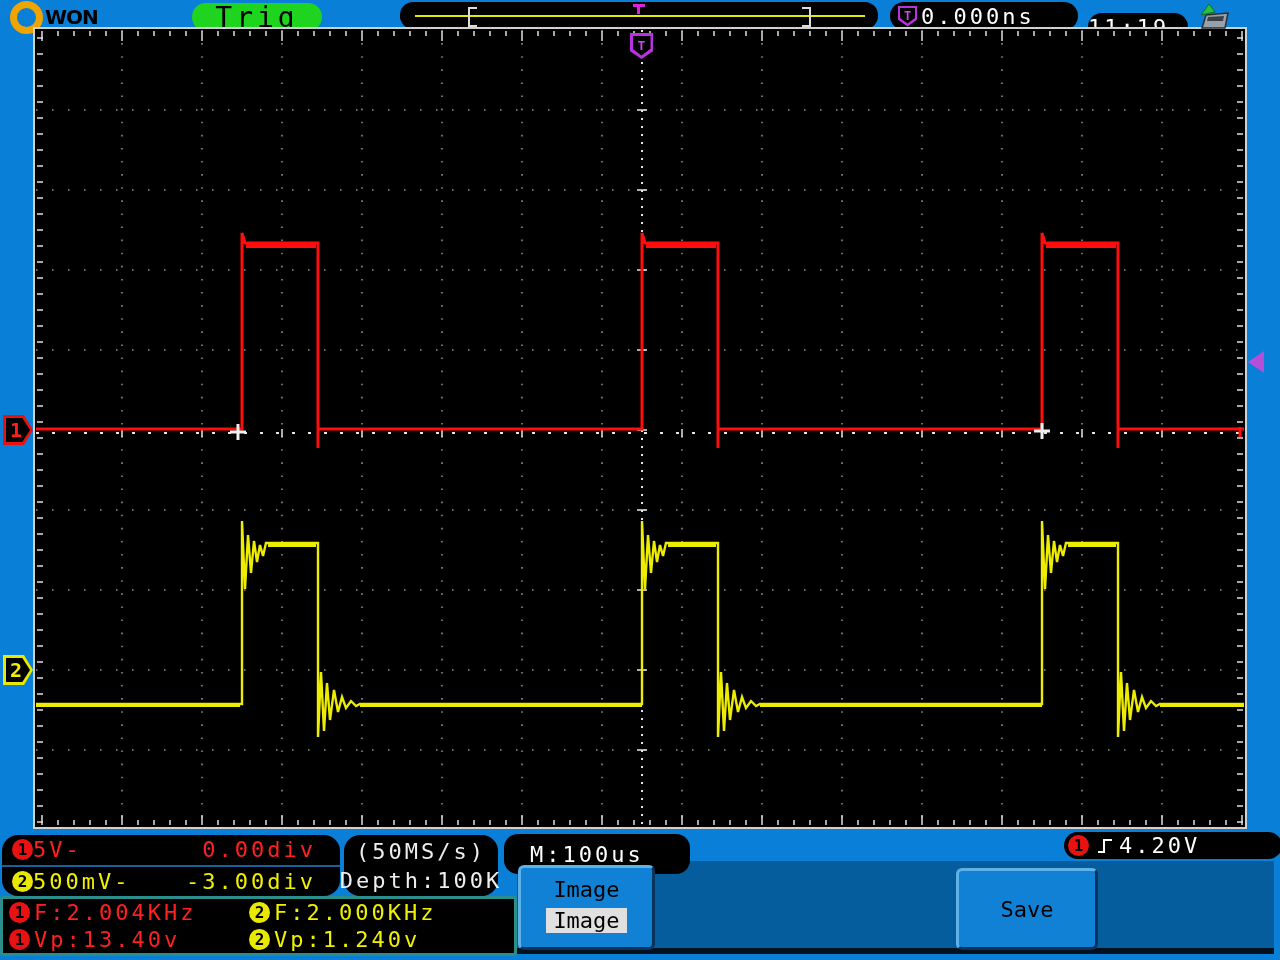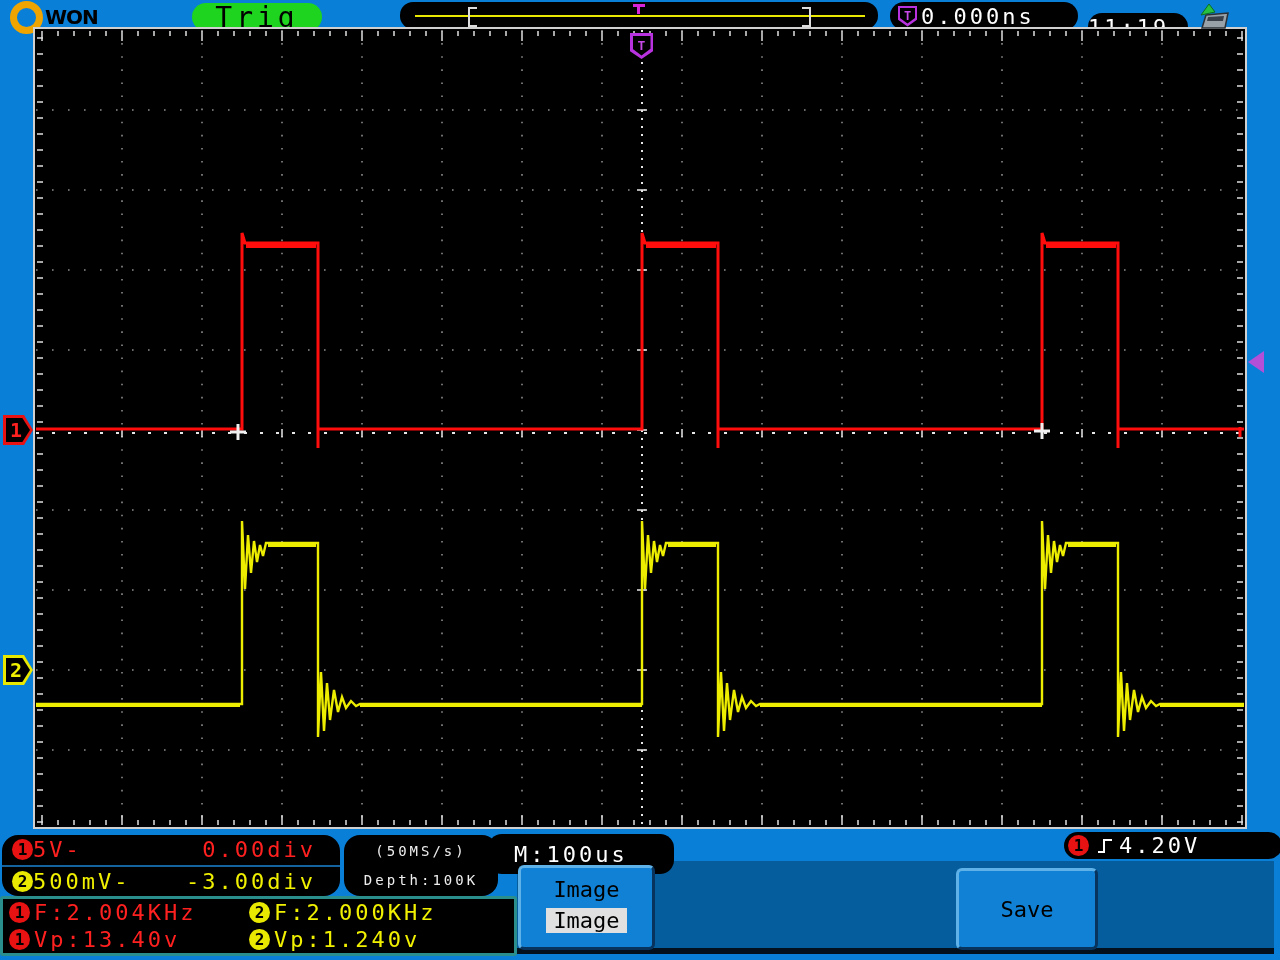--- a/index.html
+++ b/index.html
@@ -38,22 +38,22 @@
   
   .chinfo{left:2px;top:835px;width:338px;height:61px;background:#000;border-radius:16px;display:flex;flex-direction:column;overflow:hidden;}
   .chinfo .row{flex:1;display:flex;align-items:center;padding:0 10px;font-size:22px;letter-spacing:3px;}
   .chinfo .row + .row{border-top:2px solid #14639f;}
   .badge{width:21px;height:21px;border-radius:50%;color:#000;font-size:16px;font-weight:bold;display:flex;align-items:center;justify-content:center;flex:none;letter-spacing:0;}
   .badge.r{background:#e81212;}
   .badge.y{background:#e8e800;}
   .red-t{color:#ff2020;}
   .yel-t{color:#f0f000;}
   .pos-val{margin-left:auto;padding-right:14px;text-align:center;}
-  .acqbox{left:344px;top:835px;width:154px;height:61px;background:#000;border-radius:16px;display:flex;flex-direction:column;align-items:center;justify-content:center;color:#eee;font-size:14px;letter-spacing:3px;line-height:29px;}
-  .mpill{left:488px;top:834px;width:160px;height:40px;padding-left:26px;}
+  .acqbox{left:344px;top:835px;width:154px;height:61px;background:#000;border-radius:16px;display:flex;flex-direction:column;align-items:center;justify-content:center;color:#eee;font-size:22px;letter-spacing:3px;line-height:29px;}
+  .mpill{left:504px;top:834px;width:160px;height:40px;padding-left:26px;}
   .trigpill{left:1064px;top:832px;width:214px;height:27px;padding-left:4px;}
   .trigpill .lvl{margin-left:6px;}
   .edge-glyph{margin-left:8px;flex:none;}
   .measbox{left:0px;top:896px;width:517px;height:60px;background:#000;border:3px solid #2a8f8c;border-radius:3px;display:flex;flex-direction:column;box-sizing:border-box;}
   .measbox .mrow{flex:1;display:flex;align-items:center;font-size:22px;letter-spacing:3px;}
   .mcell{display:flex;align-items:center;gap:4px;}
   .mcell.c1{width:246px;padding-left:6px;box-sizing:border-box;}
   
   .menustrip{left:517px;top:861px;width:757px;height:93px;background:#055d9d;border-bottom:6px solid #02111d;box-sizing:border-box;}
   .softbtn{background:#1181d5;border-top:3px solid #5fb2e8;border-left:3px solid #5fb2e8;border-right:3px solid #07335c;border-bottom:3px solid #07335c;border-radius:6px;box-sizing:border-box;color:#000;font-size:22px;display:flex;flex-direction:column;align-items:center;}

